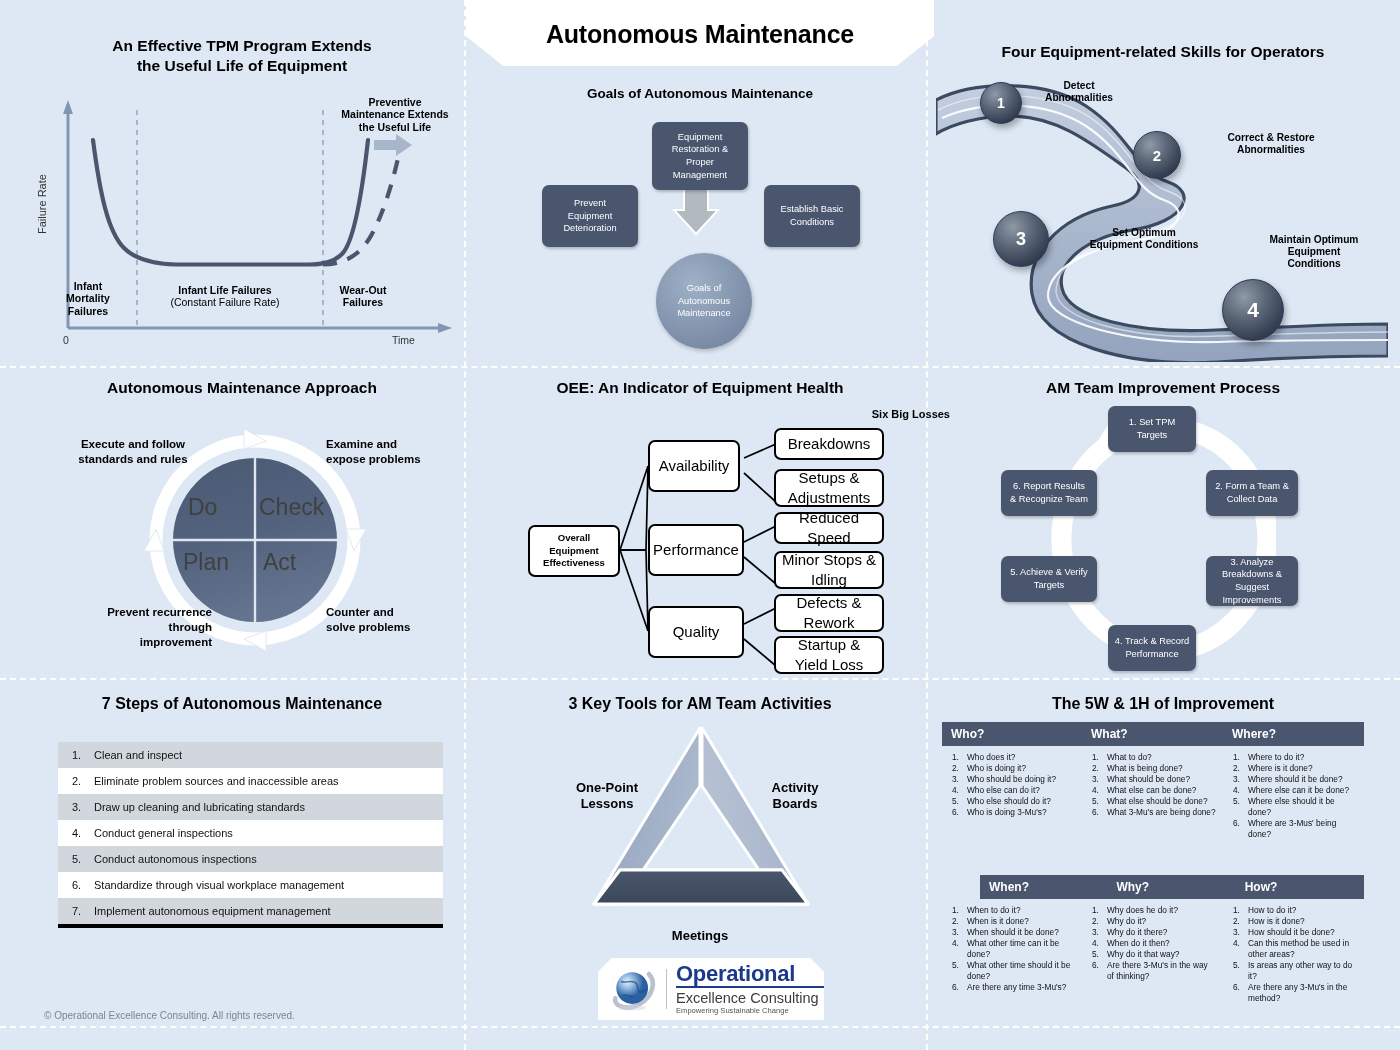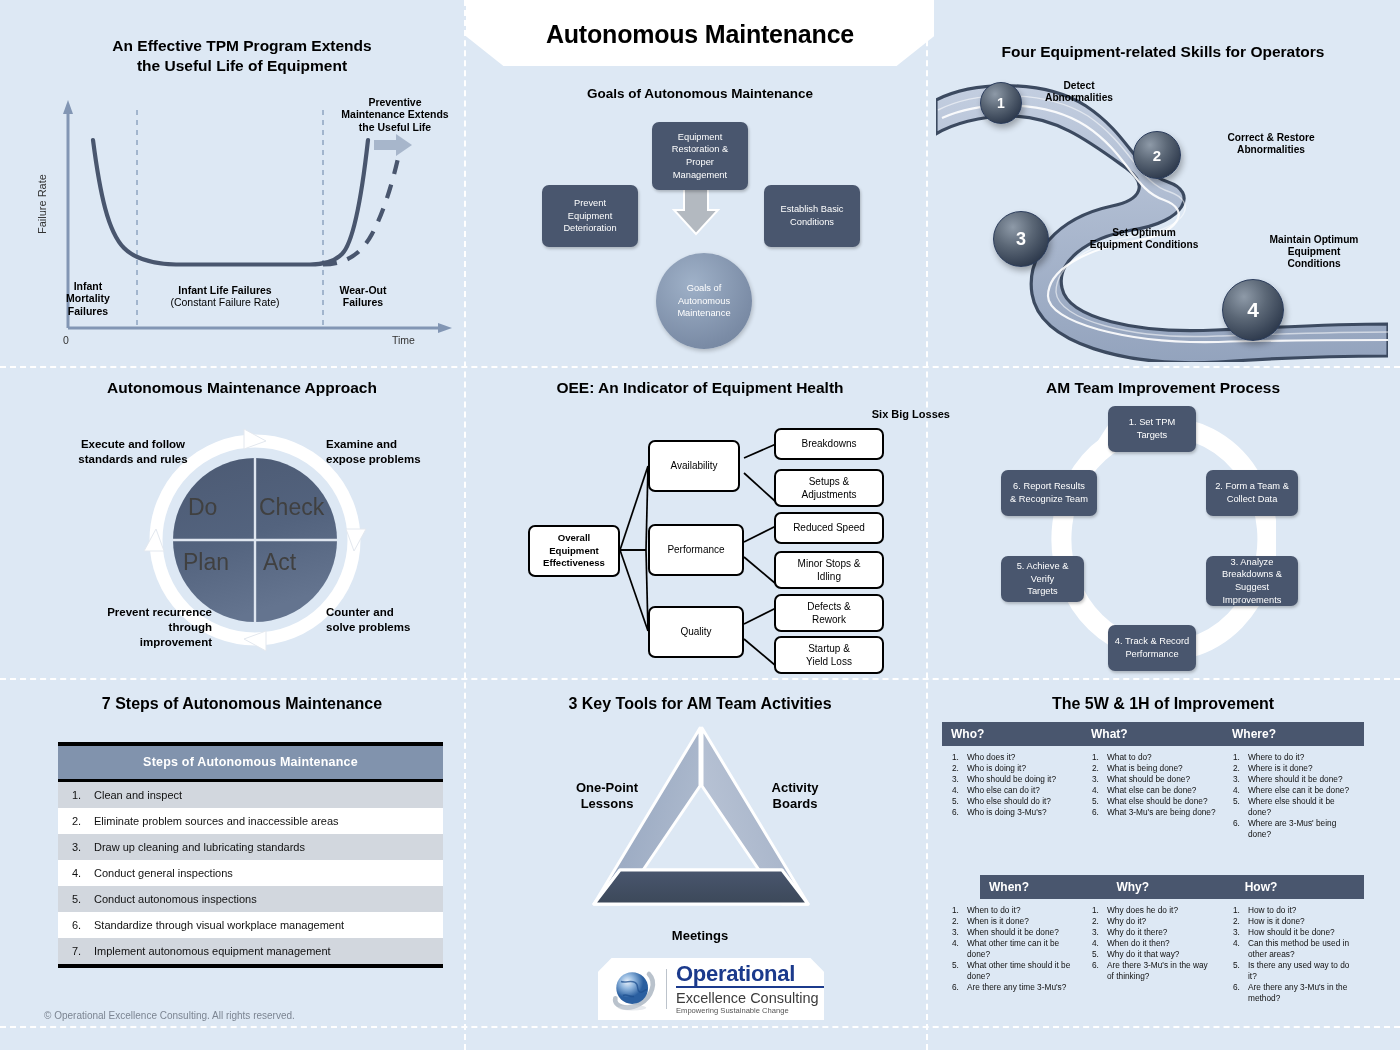--- a/index.html
+++ b/index.html
@@ -76,21 +76,21 @@
   .pdca-cap {
     position:absolute; font-size:11.5px; font-weight:bold; color:#000; line-height:1.3;
   }
   .pdca-word {
     position:absolute; color:#404040; font-size:23px; font-family:Liberation Sans, sans-serif;
   }
   
   .wbox {
     position:absolute; background:#fff; border:2px solid #000; border-radius:7px;
     display:flex; align-items:center; justify-content:center; text-align:center;
-    font-size:10px; color:#000; line-height:1.35; padding:2px 3px;
+    font-size:15px; color:#000; line-height:1.35; padding:2px 3px;
   }
   .wbox.big { font-size:9.6px; font-weight:bold; }
   
   .steps-table { position:absolute; left:58px; top:742px; width:385px; }
   .steps-head {
     background:#8193ad; color:#fff; font-weight:bold; font-size:12.5px;
     text-align:center; padding:9px 0 10px; border-top:4px solid #000; border-bottom:3px solid #000;
     letter-spacing:.2px;
   }
   .steps-row { display:flex; padding:7px 0 7px 14px; font-size:11px; color:#111; }
@@ -437,37 +437,36 @@
       <div>Suggest</div>
       <div>Improvements</div>
     </div>
   </div>
   <div class="dbox" style="left:1108px;top:625px;width:88px;height:46px;">
     <div>
       <div>4. Track &amp; Record</div>
       <div>Performance</div>
     </div>
   </div>
-  <div class="dbox" style="left:1001px;top:556px;width:83px;height:46px;">
+  <div class="dbox" style="left:1001px;top:556px;width:96px;height:46px;">
     <div>
       <div>5. Achieve &amp; Verify</div>
       <div>Targets</div>
     </div>
   </div>
   <div class="dbox" style="left:1001px;top:470px;width:96px;height:46px;">
     <div>
       <div>6. Report Results</div>
       <div>&amp; Recognize Team</div>
     </div>
   </div>
 
   <div class="panel-title" style="position:absolute;left:24px;top:694px;width:436px;font-size:16px;">7 Steps of Autonomous Maintenance</div>
 
   <div class="steps-table">
-    <div class="steps-head">Steps of Autonomous Maintenance</div>
     <div class="steps-row odd">
       <span class="n">1.</span>
       <span>Clean and inspect</span>
     </div>
     <div class="steps-row even">
       <span class="n">2.</span>
       <span>Eliminate problem sources and inaccessible areas</span>
     </div>
     <div class="steps-row odd">
       <span class="n">3.</span>
@@ -713,21 +712,21 @@
         <div class="w-item">
             <span class="num">3.</span>
             <span>How should it be done?</span>
           </div>
         <div class="w-item">
             <span class="num">4.</span>
             <span>Can this method be used in other areas?</span>
           </div>
         <div class="w-item">
             <span class="num">5.</span>
-            <span>Is there any used way to do it?</span>
+            <span>Is areas any other way to do it?</span>
           </div>
         <div class="w-item">
             <span class="num">6.</span>
             <span>Are there any 3-Mu's in the method?</span>
           </div>
       </div>
     </div>
   </div>
 
   <div class="footer">© Operational Excellence Consulting. All rights reserved.</div>

